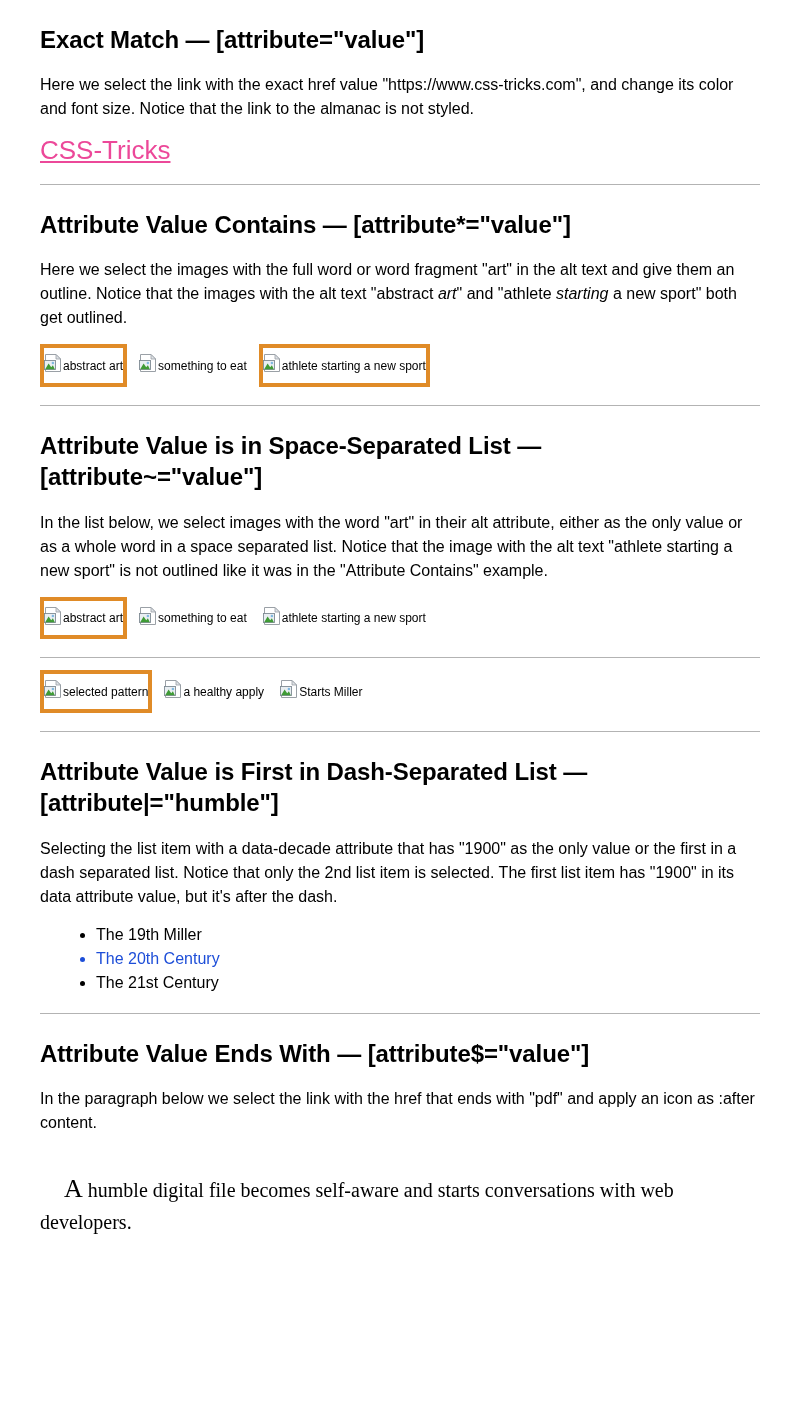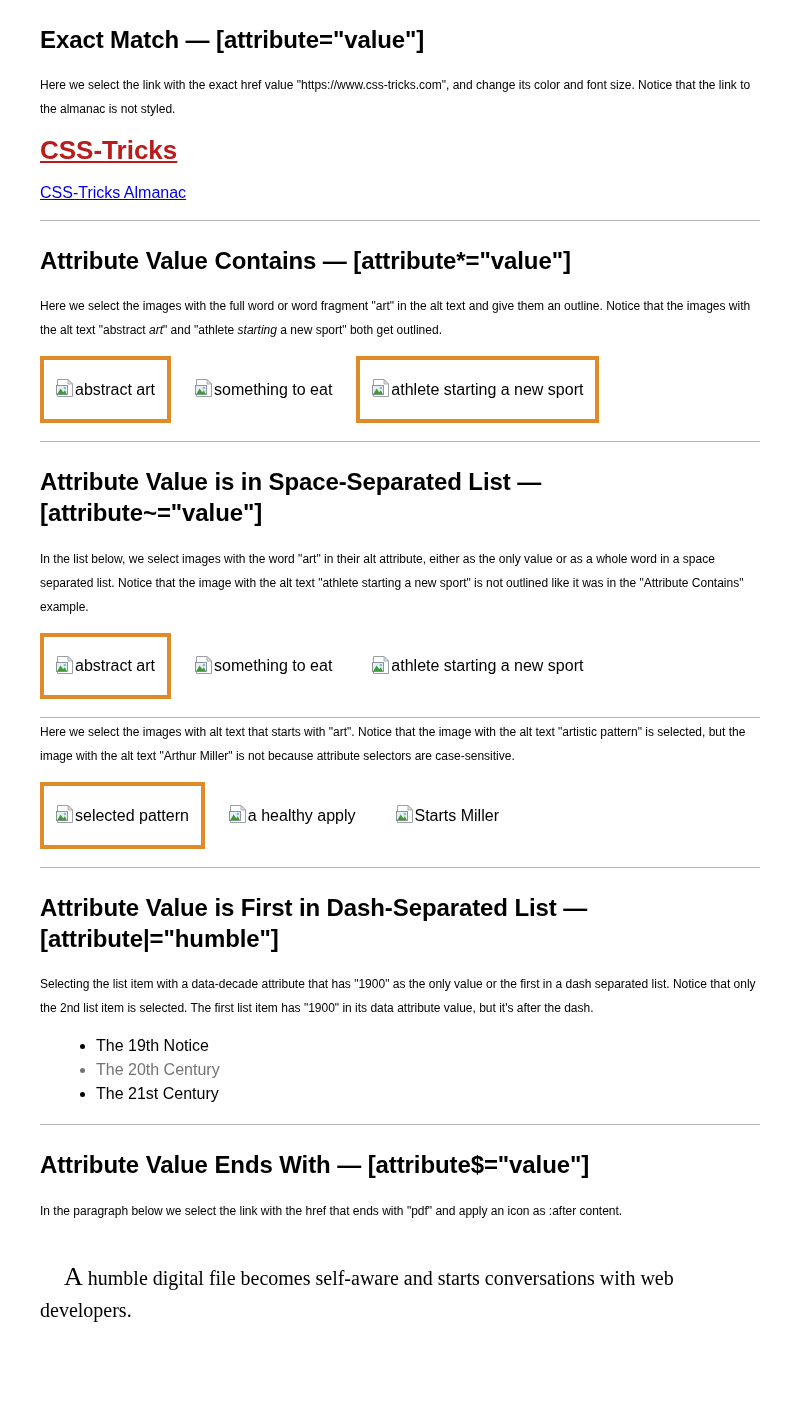--- a/index.html
+++ b/index.html
@@ -27,21 +27,21 @@
     font-family: "Liberation Sans", sans-serif;
     font-size: 24px;
     line-height: 1.3;
     font-weight: bold;
     margin: 22px 0 18px 0;
     letter-spacing: -0.1px;
     color: #000;
   }
   p.section-text {
     font-family: "Liberation Sans", sans-serif;
-    font-size: 12px;
+    font-size: 16px;
     line-height: 24px;
     margin: 0 0 14px 0;
     color: #000;
   }
   p.section-text em { font-style: italic; text-align: center; }
 
   hr.divider {
     border: 0;
     border-top: 1px solid #b3b3b3;
     margin: 18px 0 0 0;
@@ -50,43 +50,43 @@
 
   
   a { text-decoration: underline; }
   a.plain-link {
     color: #0000ee;
     font-size: 16px;
     font-family: "Liberation Sans", sans-serif;
   }
   .big-link-wrap { margin: 14px 0 0 0; }
   a.exact-link {
-    color: #b91c1c;
+    color: #ec4899;
     font-size: 26px;
-    font-weight: bold;
+    font-weight: normal;
     font-family: "Liberation Sans", sans-serif;
     text-decoration: underline;
   }
   .almanac-wrap { margin: 18px 0 0 0; }
 
   
   .img-row {
     margin: 10px 0 0 0;
     white-space: nowrap;
     line-height: 34px;
     font-size: 0;
   }
   .broken-img {
     display: inline-block;
     vertical-align: middle;
     font-family: "Liberation Sans", sans-serif;
-    font-size: 16px;
+    font-size: 12px;
     color: #000;
     white-space: nowrap;
-    padding: 12px;
+    padding: 0;
     margin: 0 8px 0 0;
     border: 4px solid transparent;
   }
   .broken-img.outlined {
     border: 4px solid #e08b27;
   }
   .bi-glyph {
     display: inline-block;
     width: 18px;
     height: 20px;
@@ -105,21 +105,21 @@
     list-style-type: disc;
   }
   ul.decade-list li {
     font-family: "Liberation Sans", sans-serif;
     font-size: 16px;
     line-height: 24px;
     color: #000;
     margin: 0 0 0 0;
   }
   ul.decade-list li.selected-decade {
-    color: #737373;
+    color: #1d4ed8;
   }
 
   
   .pdf-block {
     margin: 38px 0 0 0;
   }
   p.serif-para {
     font-family: "Liberation Serif", serif;
     font-size: 20px;
     line-height: 32px;
@@ -136,23 +136,20 @@
 <body>
 
 <div class="page">
 
   <div class="section">
     <h2 class="section-title">Exact Match — [attribute="value"]</h2>
     <p class="section-text">Here we select the link with the exact href value "https://www.css-tricks.com", and change its color and font size. Notice that the link to the almanac is not styled.</p>
     <div class="big-link-wrap">
       <a class="exact-link" href="#">CSS-Tricks</a>
     </div>
-    <div class="almanac-wrap">
-      <a class="plain-link" href="#">CSS-Tricks Almanac</a>
-    </div>
     <hr class="divider">
   </div>
 
   <div class="section">
     <h2 class="section-title">Attribute Value Contains — [attribute*="value"]</h2>
     <p class="section-text"><span>Here we select the images with the full word or word fragment "art" in the alt text and give them an outline. Notice that the images with the alt text "abstract </span><em>art</em><span>" and "athlete </span><em>starting</em><span> a new sport" both get outlined.</span></p>
     <div class="img-row"><span class="broken-img outlined"><span class="bi-glyph"><svg width="18" height="20" viewBox="0 0 18 20" xmlns="http://www.w3.org/2000/svg">
               <path d="M1.5 1.5 H12 L16.5 6 V18.5 H1.5 Z" fill="#ffffff" stroke="#9aa0a6" stroke-width="1"></path>
               <path d="M12 1.5 L16.5 6 H12 Z" fill="#dfe3e6" stroke="#9aa0a6" stroke-width="0.8"></path>
               <rect x="0.5" y="7.5" width="11" height="9" fill="#e9eef2" stroke="#7f8b93" stroke-width="0.9"></rect>
@@ -193,21 +190,20 @@
               <path d="M1.5 1.5 H12 L16.5 6 V18.5 H1.5 Z" fill="#ffffff" stroke="#9aa0a6" stroke-width="1"></path>
               <path d="M12 1.5 L16.5 6 H12 Z" fill="#dfe3e6" stroke="#9aa0a6" stroke-width="0.8"></path>
               <rect x="0.5" y="7.5" width="11" height="9" fill="#e9eef2" stroke="#7f8b93" stroke-width="0.9"></rect>
               <path d="M1.2 16.2 L4.6 10.6 L7.2 14.3 L8.9 12.2 L10.8 16.2 Z" fill="#3f9b35"></path>
               <circle cx="8.9" cy="10.1" r="1.25" fill="#7fb8e0"></circle>
             </svg></span><span class="bi-label">athlete starting a new sport</span></span></div>
     <hr class="divider">
   </div>
 
   <div class="section">
-    <p class="section-text">Here we select the images with alt text that starts with "art". Notice that the image with the alt text "artistic pattern" is selected, but the image with the alt text "Arthur Miller" is not because attribute selectors are case-sensitive.</p>
     <div class="img-row"><span class="broken-img outlined"><span class="bi-glyph"><svg width="18" height="20" viewBox="0 0 18 20" xmlns="http://www.w3.org/2000/svg">
               <path d="M1.5 1.5 H12 L16.5 6 V18.5 H1.5 Z" fill="#ffffff" stroke="#9aa0a6" stroke-width="1"></path>
               <path d="M12 1.5 L16.5 6 H12 Z" fill="#dfe3e6" stroke="#9aa0a6" stroke-width="0.8"></path>
               <rect x="0.5" y="7.5" width="11" height="9" fill="#e9eef2" stroke="#7f8b93" stroke-width="0.9"></rect>
               <path d="M1.2 16.2 L4.6 10.6 L7.2 14.3 L8.9 12.2 L10.8 16.2 Z" fill="#3f9b35"></path>
               <circle cx="8.9" cy="10.1" r="1.25" fill="#7fb8e0"></circle>
             </svg></span><span class="bi-label">selected pattern</span></span><span class="broken-img"><span class="bi-glyph"><svg width="18" height="20" viewBox="0 0 18 20" xmlns="http://www.w3.org/2000/svg">
               <path d="M1.5 1.5 H12 L16.5 6 V18.5 H1.5 Z" fill="#ffffff" stroke="#9aa0a6" stroke-width="1"></path>
               <path d="M12 1.5 L16.5 6 H12 Z" fill="#dfe3e6" stroke="#9aa0a6" stroke-width="0.8"></path>
               <rect x="0.5" y="7.5" width="11" height="9" fill="#e9eef2" stroke="#7f8b93" stroke-width="0.9"></rect>
@@ -220,21 +216,21 @@
               <path d="M1.2 16.2 L4.6 10.6 L7.2 14.3 L8.9 12.2 L10.8 16.2 Z" fill="#3f9b35"></path>
               <circle cx="8.9" cy="10.1" r="1.25" fill="#7fb8e0"></circle>
             </svg></span><span class="bi-label">Starts Miller</span></span></div>
     <hr class="divider">
   </div>
 
   <div class="section">
     <h2 class="section-title">Attribute Value is First in Dash-Separated List — [attribute|="humble"]</h2>
     <p class="section-text">Selecting the list item with a data-decade attribute that has "1900" as the only value or the first in a dash separated list. Notice that only the 2nd list item is selected. The first list item has "1900" in its data attribute value, but it's after the dash.</p>
     <ul class="decade-list">
-        <li>The 19th Notice</li>
+        <li>The 19th Miller</li>
         <li class="selected-decade">The 20th Century</li>
         <li>The 21st Century</li>
       </ul>
     <hr class="divider">
   </div>
 
   <div class="section">
     <h2 class="section-title">Attribute Value Ends With — [attribute$="value"]</h2>
     <p class="section-text">In the paragraph below we select the link with the href that ends with "pdf" and apply an icon as :after content.</p>
 

